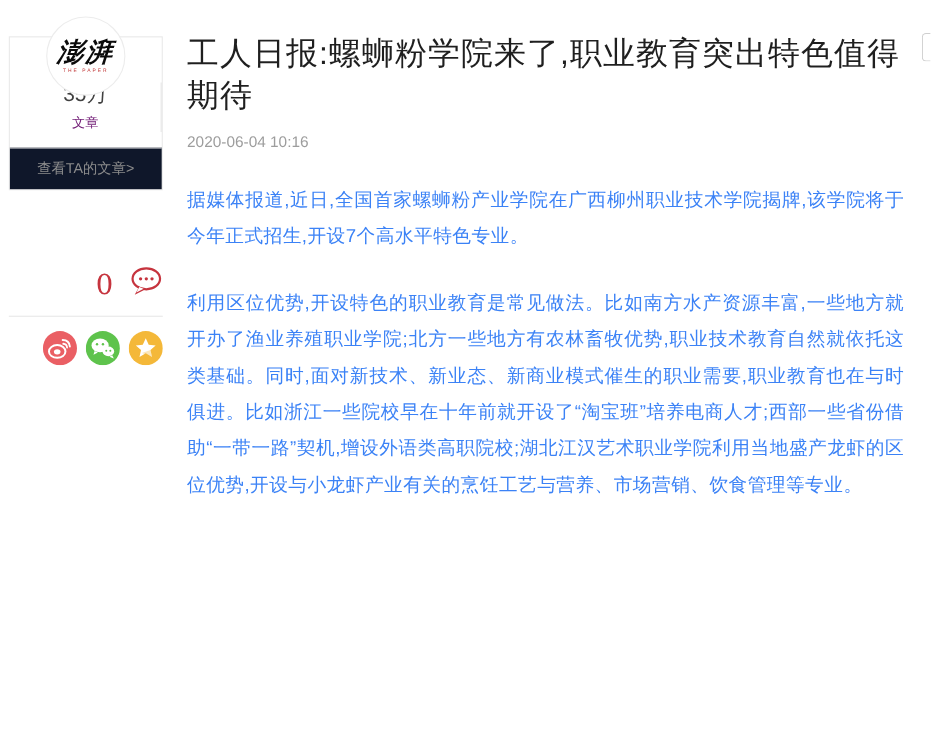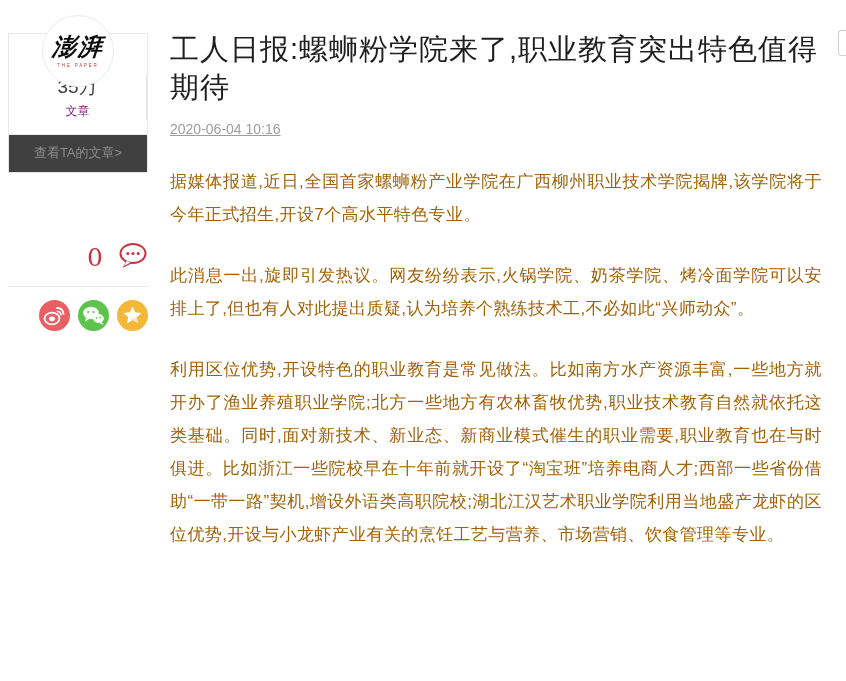--- a/index.html
+++ b/index.html
@@ -16,37 +16,37 @@
   .logo-zh { font-family:"DejaVu Serif","Liberation Serif",serif; font-weight:900; font-style:italic;
              font-size:24px; color:#0b0b0b; letter-spacing:2px; line-height:1; transform:skewX(-4deg); }
   .logo-en { font-size:5px; color:#c23a3a; letter-spacing:2px; margin-top:3px; transform:scale(.9); }
   .account-name { margin-top:57px; font-size:16px; color:#3c3c3c; cursor:pointer; }
   .badges { margin-top:9px; display:flex; justify-content:center; gap:8px; height:20px; }
   .stats { display:flex; margin-top:12px; padding-bottom:14px;gap:27px; }
   .stat-col { flex:1; }
   .stat-col:first-child { border-right:1px solid #e5e5e5; }
   .stat-value { font-size:19px; color:#404040; line-height:24px; }
   .stat-label { font-size:12px; color:#701a75; margin-top:4px; }
-  .view-articles { border-top:1px solid #e9e9e9; background:#404040; color:#8c8c8c; font-size:13px;
+  .view-articles { border-top:1px solid #e9e9e9; background:#0f172a; color:#8c8c8c; font-size:13px;
                    padding:9px 0 10px; cursor:pointer; }
 
   .comment-row { margin-top:69px; display:flex; justify-content:flex-end; align-items:center; gap:14px; padding-right:0; }
   .comment-count { font-family:"DejaVu Serif","Liberation Serif",serif; font-size:25px; color:#c6343e; line-height:26px; }
   .comment-bubble { cursor:pointer; display:block; }
   .share-divider { border-bottom:1px solid #e8e8e8; margin-top:12px; }
   .share-label { margin-top:12px; text-align:right; font-size:15px; color:#9b9b9b; }
   .share-icons { margin-top:13px; display:flex; justify-content:flex-end; gap:8px; }
   .share-icons svg { cursor:pointer; display:block; }
 
   
   .main { position:absolute; left:170px; top:0; width:652px; }
   .article-title { margin-top:30px; font-size:29px; line-height:38px; font-weight:400; color:#1f1f1f; letter-spacing:1px; }
-  .article-date { margin-top:15px; font-size:14px; color:#9d9d9d;text-decoration:underline; }
+  .article-date { margin-top:15px; font-size:14px; color:#9d9d9d; }
   .article-body { margin-top:24px; }
-  .article-body p { font-size:17px; line-height:33px; color:#a16207; letter-spacing:.4px;
+  .article-body p { font-size:17px; line-height:33px; color:#3b82f6; letter-spacing:.4px;
                     text-align:justify; margin-bottom:28px;margin-top:28px; }
 
   
   .edge-widget { position:absolute; right:-2px; top:30px; width:10px; height:26px; background:#fff;
                  border:1px solid #cfcfcf; border-radius:4px 0 0 4px; border-right:none; cursor:pointer; }
 </style>
 </head>
 <body>
 
 <div class="page">
@@ -132,19 +132,18 @@
         </svg>
       </span>
     </div>
   </aside>
 
   <main class="main">
     <h1 class="article-title">工人日报:螺蛳粉学院来了,职业教育突出特色值得期待</h1>
     <div class="article-date">2020-06-04 10:16</div>
     <div class="article-body">
       <p>据媒体报道,近日,全国首家螺蛳粉产业学院在广西柳州职业技术学院揭牌,该学院将于今年正式招生,开设7个高水平特色专业。</p>
-      <p>此消息一出,旋即引发热议。网友纷纷表示,火锅学院、奶茶学院、烤冷面学院可以安排上了,但也有人对此提出质疑,认为培养个熟练技术工,不必如此“兴师动众”。</p>
       <p>利用区位优势,开设特色的职业教育是常见做法。比如南方水产资源丰富,一些地方就开办了渔业养殖职业学院;北方一些地方有农林畜牧优势,职业技术教育自然就依托这类基础。同时,面对新技术、新业态、新商业模式催生的职业需要,职业教育也在与时俱进。比如浙江一些院校早在十年前就开设了“淘宝班”培养电商人才;西部一些省份借助“一带一路”契机,增设外语类高职院校;湖北江汉艺术职业学院利用当地盛产龙虾的区位优势,开设与小龙虾产业有关的烹饪工艺与营养、市场营销、饮食管理等专业。</p>
     </div>
   </main>
 
   <div class="edge-widget"></div>
 </div>
 
 </body></html>

